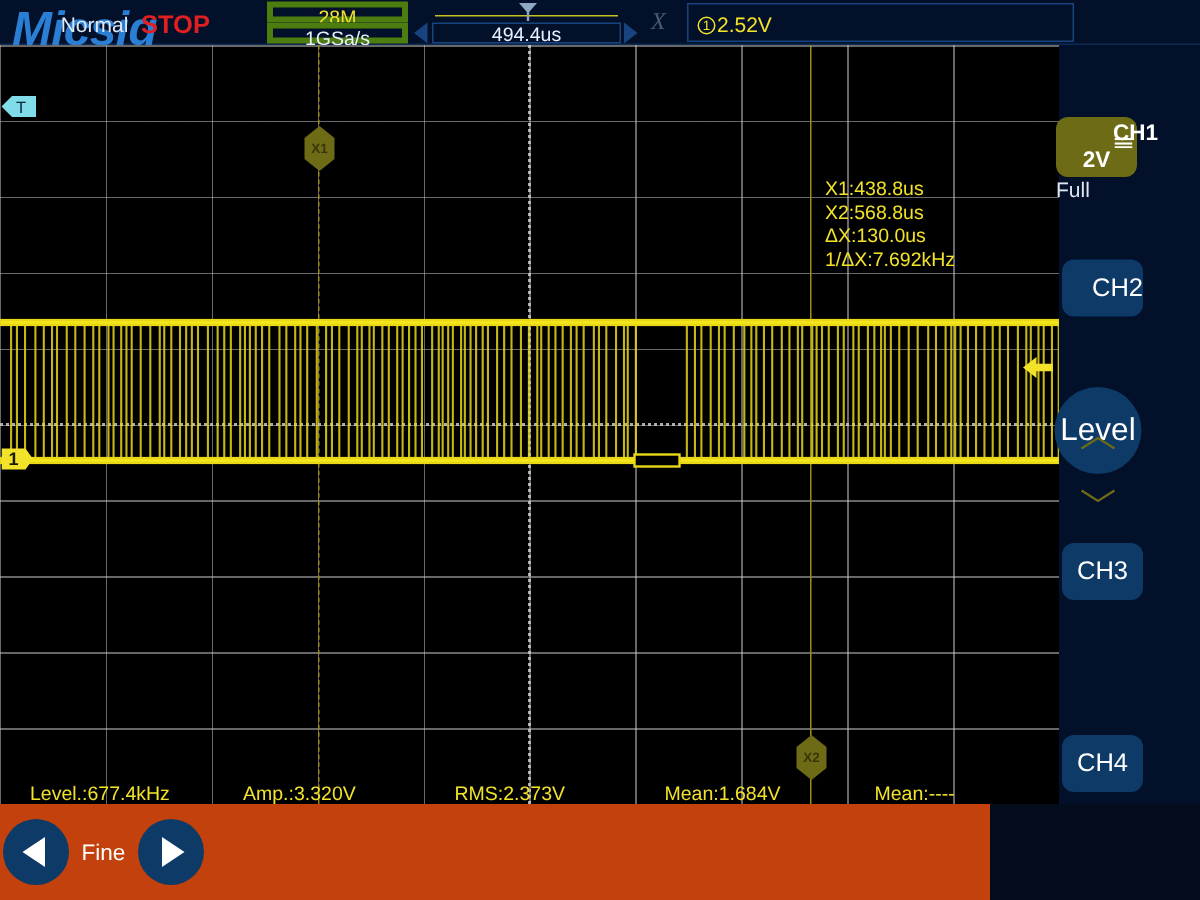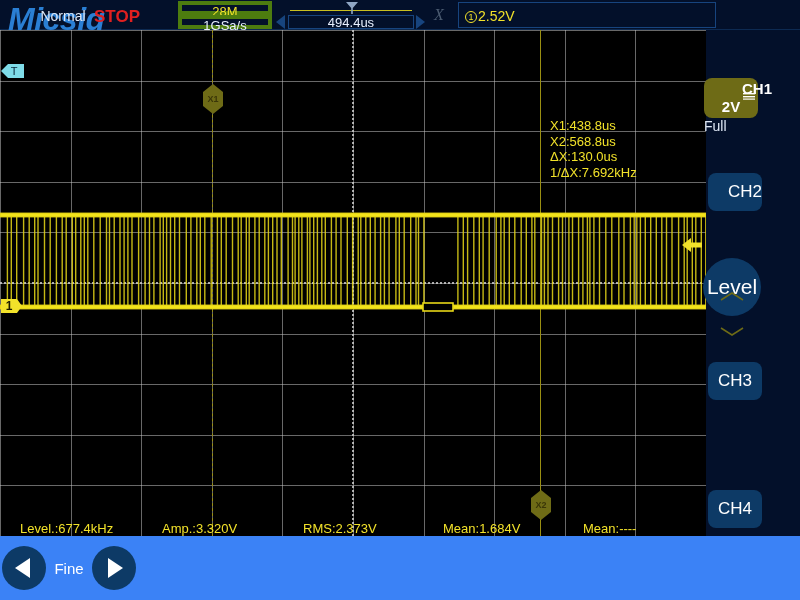--- a/index.html
+++ b/index.html
@@ -200,22 +200,22 @@
     font-size: 21px; text-align: center; line-height: 58px;
   }
   #level-chev-up, #level-chev-dn {
     position: absolute; left: 17px; width: 24px; height: 9px;
   }
   #level-chev-up { top: 7px; }
   #level-chev-dn { top: 42px; }
 
   
   #bottombar {
-    position: absolute; left: 0; top: 536px; width: 800px; height: 64px;
-    background: #3b82f6;
+    position: absolute; left: 0; top: 536px; width: 660px; height: 64px;
+    background: #c2410c;
   }
   .round-btn {
     position: absolute; top: 10px; width: 44px; height: 44px;
     background: #0d3a66; border-radius: 50%;
   }
   #prev-btn { left: 2px; }
   #next-btn { left: 92px; }
   #fine-lbl {
     position: absolute; left: 46px; top: 24px; width: 46px;
     text-align: center; color: #ffffff; font-size: 15px;

